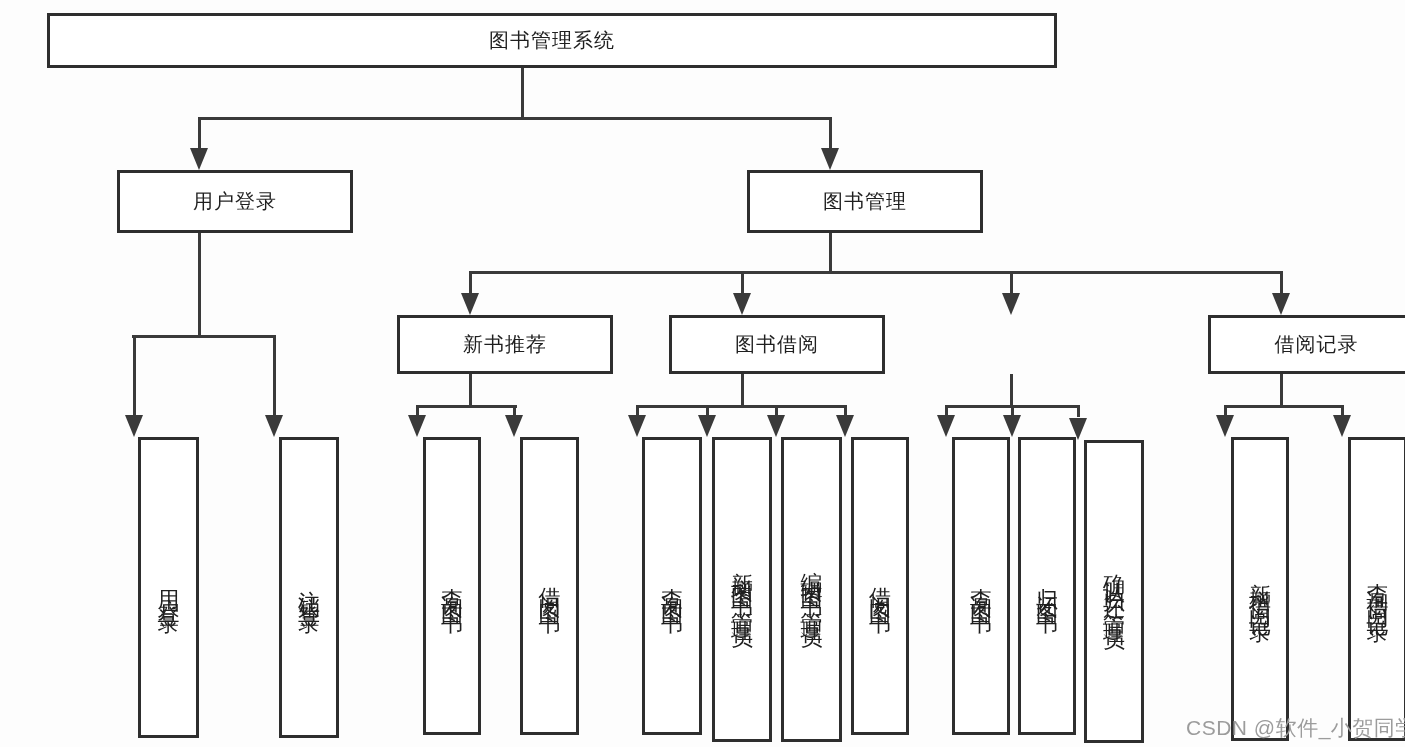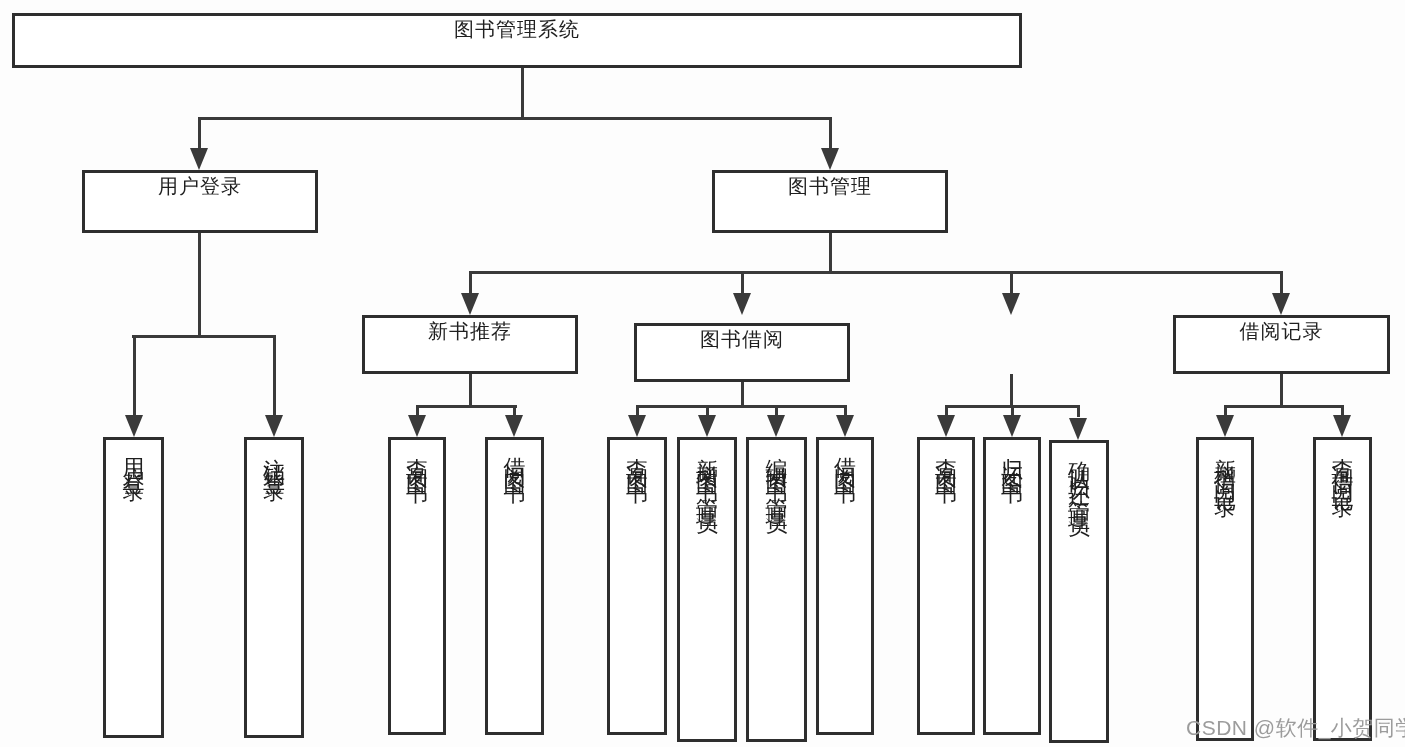--- a/index.html
+++ b/index.html
@@ -22,22 +22,24 @@
     height:747px;
     background:var(--page-bg);
     overflow:hidden;
   }
   .box{
     position:absolute;
     box-sizing:border-box;
     border:3px solid var(--border);
     background:var(--box-bg);
     display:flex;
+    align-items:center;
     justify-content:center;
     z-index:2;
+    margin-left:35px;
   }
   .hlabel{
     font-size:20px;
     letter-spacing:1px;
     color:var(--text);
     white-space:nowrap;
   }
   .leaf .vlabel{
     writing-mode:vertical-rl;
     text-orientation:mixed;
@@ -84,21 +86,21 @@
   <div class="box" style="left:82px;top:170px;width:236px;height:63px">
     <span class="hlabel">用户登录</span>
   </div>
   <div class="box" style="left:362px;top:315px;width:216px;height:59px">
     <span class="hlabel">新书推荐</span>
   </div>
 
   <div class="box" style="left:712px;top:170px;width:236px;height:63px">
     <span class="hlabel">图书管理</span>
   </div>
-  <div class="box" style="left:634px;top:323px;width:216px;height:59px">
+  <div class="box" style="left:634px;top:315px;width:216px;height:59px">
     <span class="hlabel">图书借阅</span>
   </div>
   <div class="box" style="left:1173px;top:315px;width:217px;height:59px">
     <span class="hlabel">借阅记录</span>
   </div>
 
   <div class="box leaf" style="left:103px;top:437px;width:61px;height:301px">
     <span class="vlabel">用户登录</span>
   </div>
   <div class="box leaf" style="left:244px;top:437px;width:60px;height:301px">

